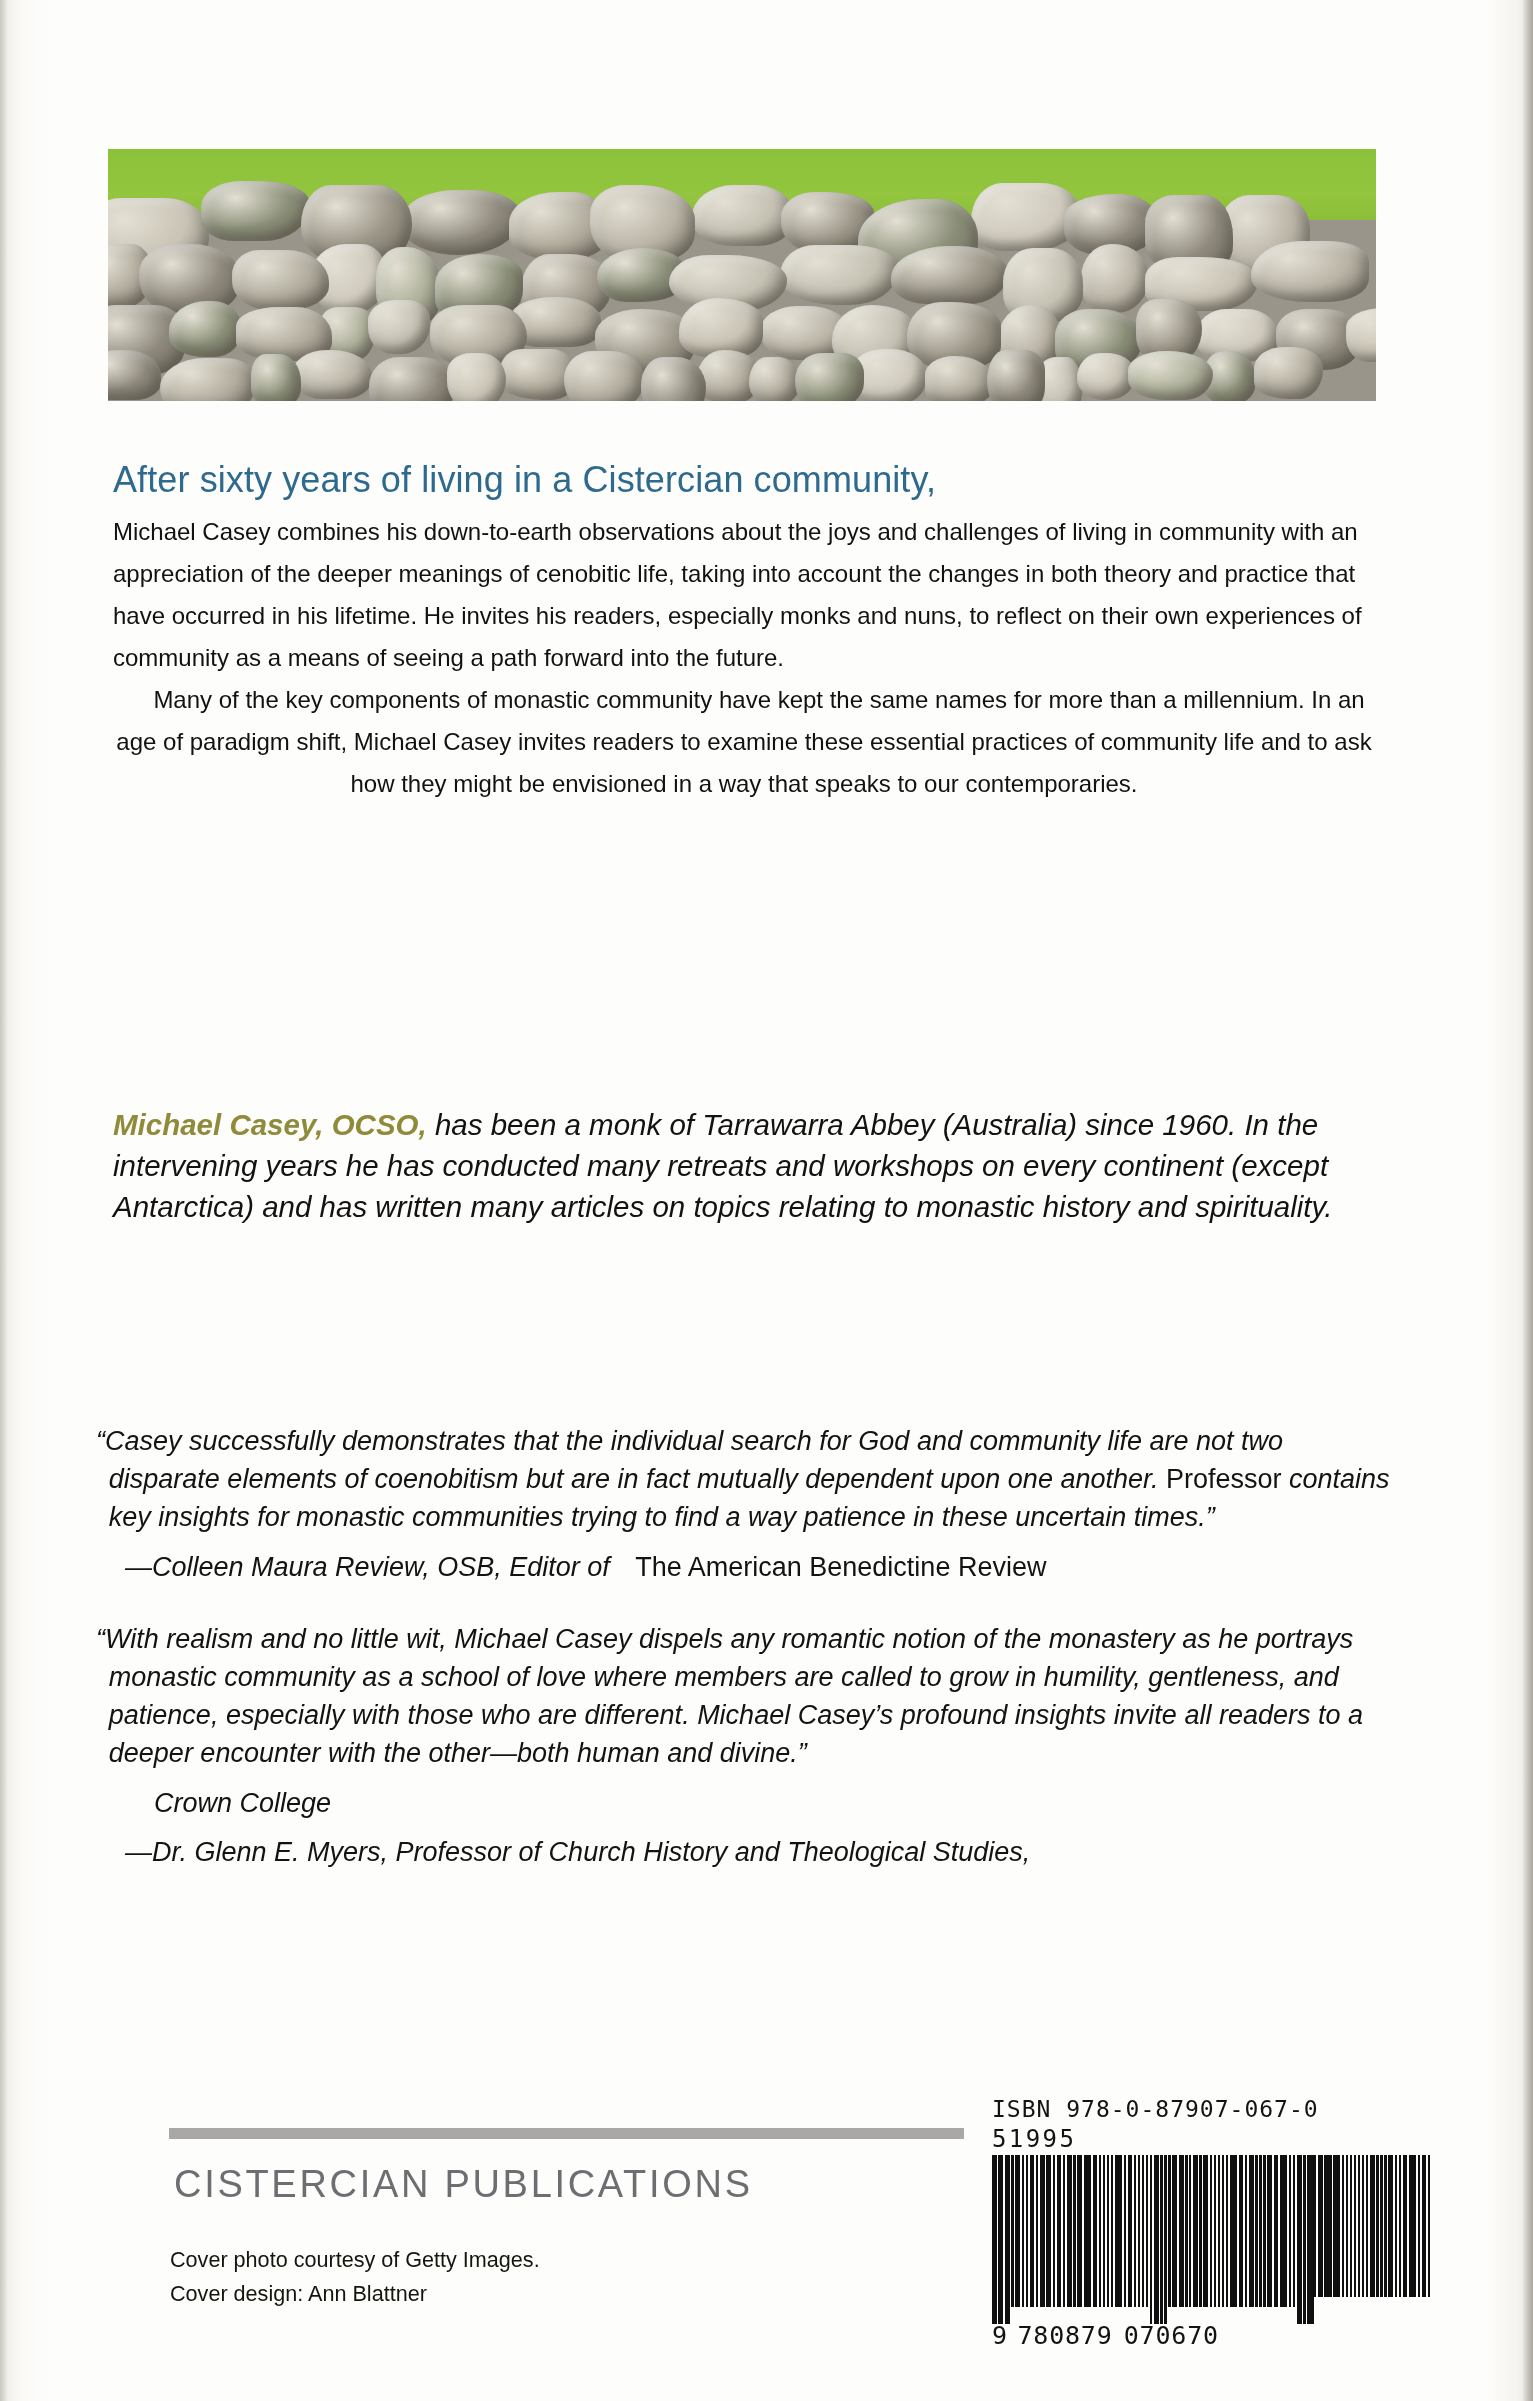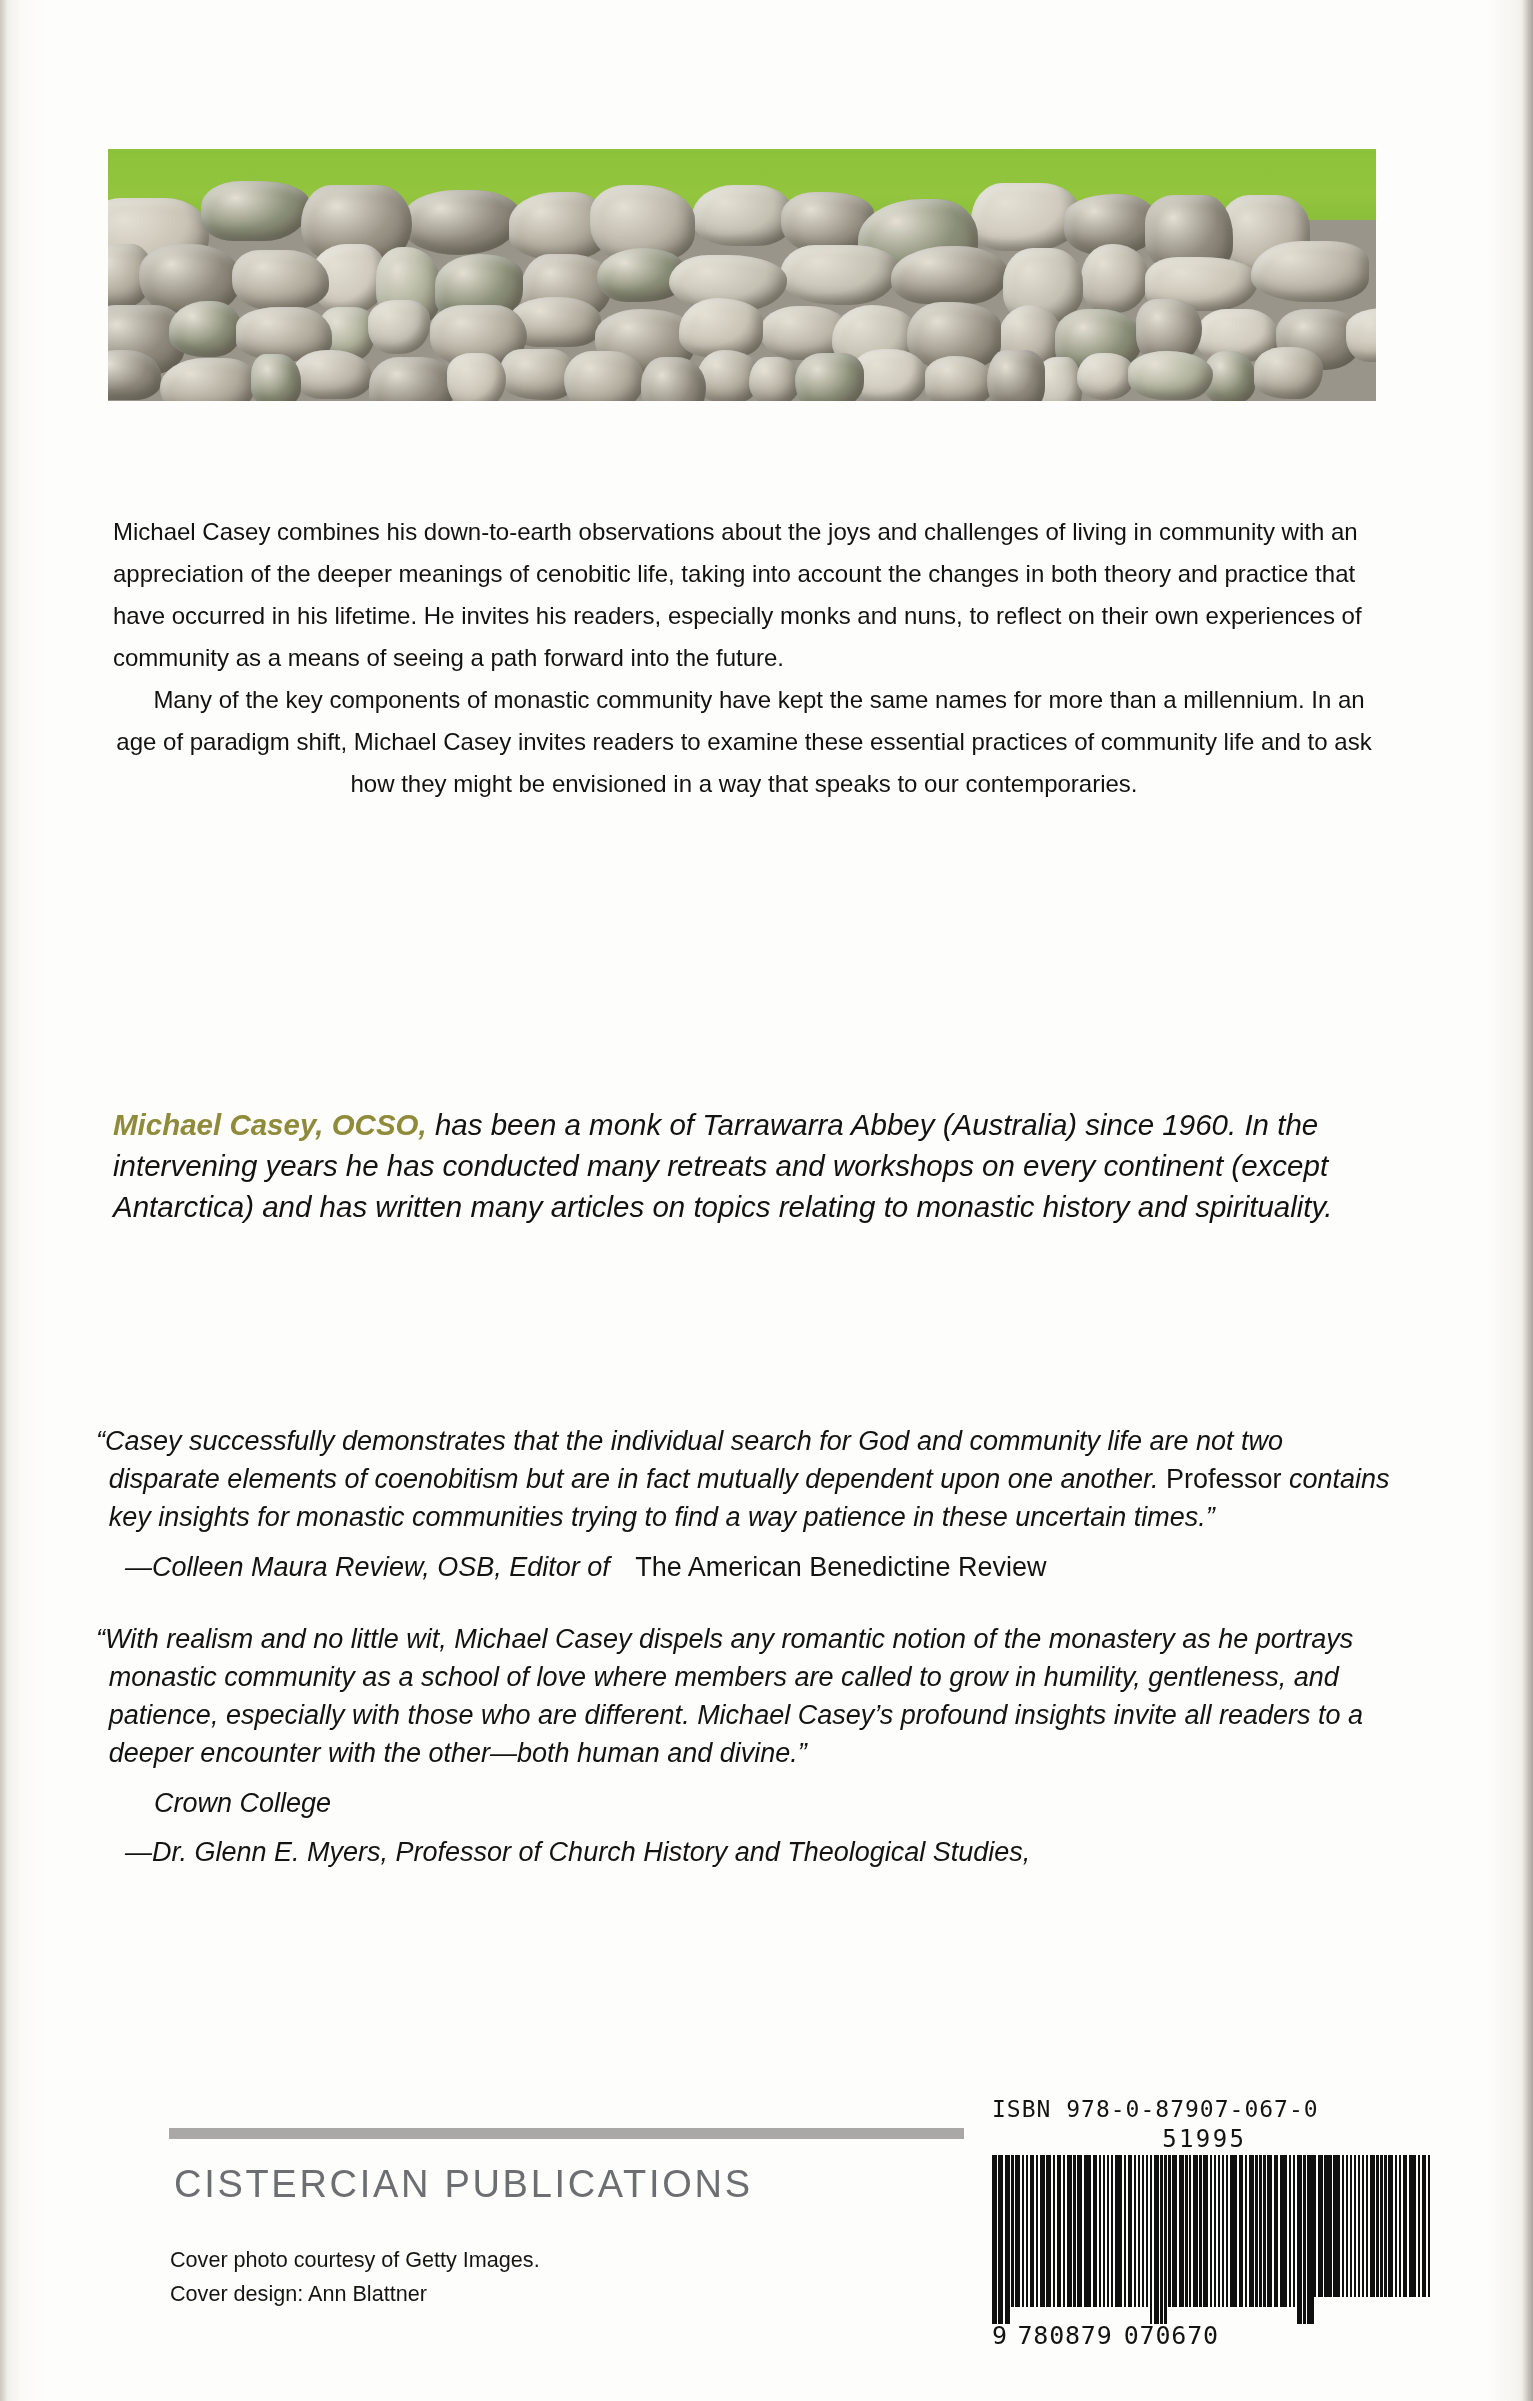--- a/index.html
+++ b/index.html
@@ -171,21 +171,21 @@
     font-size: 23px;
     letter-spacing: 1px;
     color: #141313;
     white-space: nowrap;
   }
   .price-code {
     font-family: "DejaVu Sans Mono", monospace;
     font-size: 24px;
     letter-spacing: 2.4px;
     color: #141313;
-    text-align: center;
+    text-align: left;
     padding-right: 6.4px;
     margin-top: 3.2px;
   }
   .bars-row {
     position: relative;
     height: 169px;
     margin-top: 1.6px;
   }
   .bars {
     position: absolute;
@@ -284,20 +284,21 @@
           <div class="stone" style="left: 879px; top: 130px; width: 58px; height: 60px; background: radial-gradient(at 32% 28%, rgb(228, 224, 212) 0%, rgb(142, 137, 124) 52%, rgb(111, 106, 93) 100%); border-radius: 35.8359% 39.6592% 31.5147% 33.9055% / 57.9644% 38.4879% 43.4333% 55.4636%; z-index: 27;"></div>
           <div class="stone" style="left: 926px; top: 137px; width: 48px; height: 60px; background: radial-gradient(at 32% 28%, rgb(228, 224, 212) 0%, rgb(196, 192, 178) 52%, rgb(111, 106, 93) 100%); border-radius: 46.2095% 31.5439% 45.597% 44.9102% / 46.0831% 54.6339% 39.8222% 36.9559%; z-index: 25;"></div>
           <div class="stone" style="left: 969px; top: 133px; width: 56px; height: 47px; background: radial-gradient(at 32% 28%, rgb(228, 224, 212) 0%, rgb(200, 195, 180) 52%, rgb(111, 106, 93) 100%); border-radius: 41.5505% 47.7951% 47.1228% 48.8423% / 52.3163% 34.7381% 39.9205% 44.4495%; z-index: 26;"></div>
           <div class="stone" style="left: 1020px; top: 131px; width: 85px; height: 49px; background: radial-gradient(at 32% 28%, rgb(228, 224, 212) 0%, rgb(173, 176, 154) 52%, rgb(111, 106, 93) 100%); border-radius: 44.9288% 52.6635% 34.0158% 45.1803% / 39.8429% 47.0835% 52.6214% 42.322%; z-index: 27;"></div>
           <div class="stone" style="left: 1096px; top: 131px; width: 51px; height: 54px; background: radial-gradient(at 32% 28%, rgb(228, 224, 212) 0%, rgb(138, 143, 120) 52%, rgb(111, 106, 93) 100%); border-radius: 38.6013% 48.6979% 49.3693% 46.2651% / 40.3477% 45.9376% 35.1858% 32.4844%; z-index: 25;"></div>
           <div class="stone" style="left: 1146px; top: 127px; width: 69px; height: 52px; background: radial-gradient(at 32% 28%, rgb(228, 224, 212) 0%, rgb(176, 171, 156) 52%, rgb(111, 106, 93) 100%); border-radius: 42.6002% 42.6529% 34.546% 51.9184% / 41.0006% 41.1819% 56.7728% 32.5913%; z-index: 26;"></div>
         </div>
     </div>
   </div>
 
+  <div class="headline">After sixty years of living in a Cistercian community,</div>
 
   <div class="blurb">
     <p>Michael Casey combines his down-to-earth observations about the joys and challenges of living in community with an appreciation of the deeper meanings of cenobitic life, taking into account the changes in both theory and practice that have occurred in his lifetime. He invites his readers, especially monks and nuns, to reflect on their own experiences of community as a means of seeing a path forward into the future.</p>
     <p class="indent">Many of the key components of monastic community have kept the same names for more than a millennium. In an age of paradigm shift, Michael Casey invites readers to examine these essential practices of community life and to ask how they might be envisioned in a way that speaks to our contemporaries.</p>
   </div>
 
   <div class="bio">
     <span class="author-name">Michael Casey, OCSO,</span><span> has been a monk of Tarrawarra Abbey (Australia) since 1960. In the intervening years he has conducted many retreats and workshops on every continent (except Antarctica) and has written many articles on topics relating to monastic history and spirituality.</span>
   </div>
 

